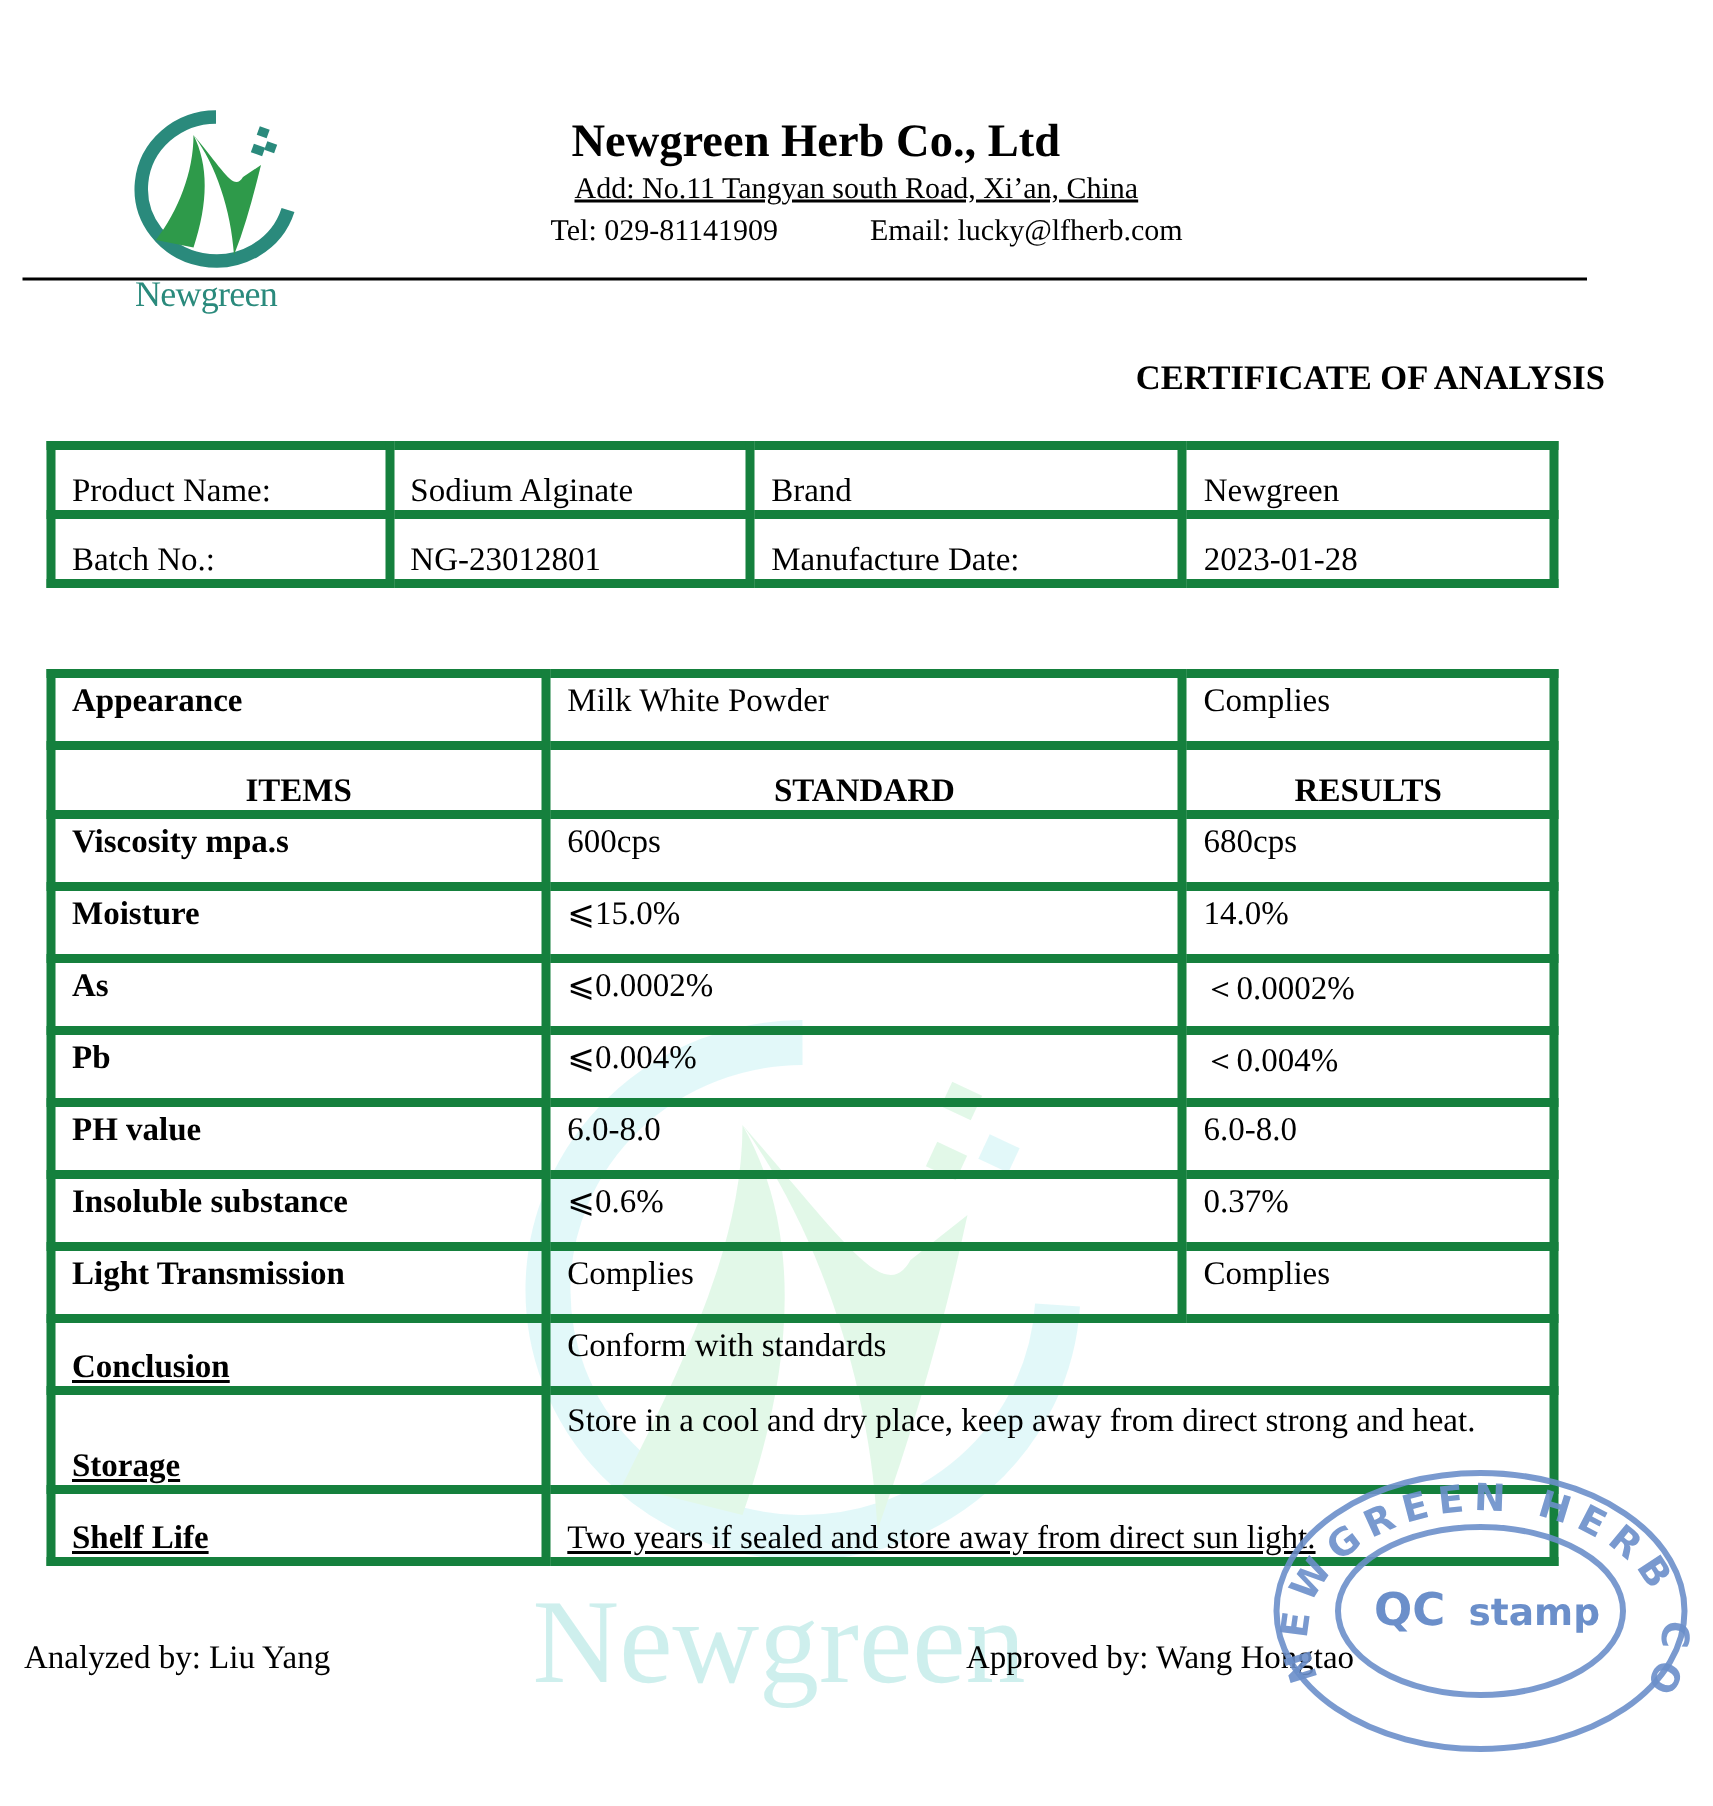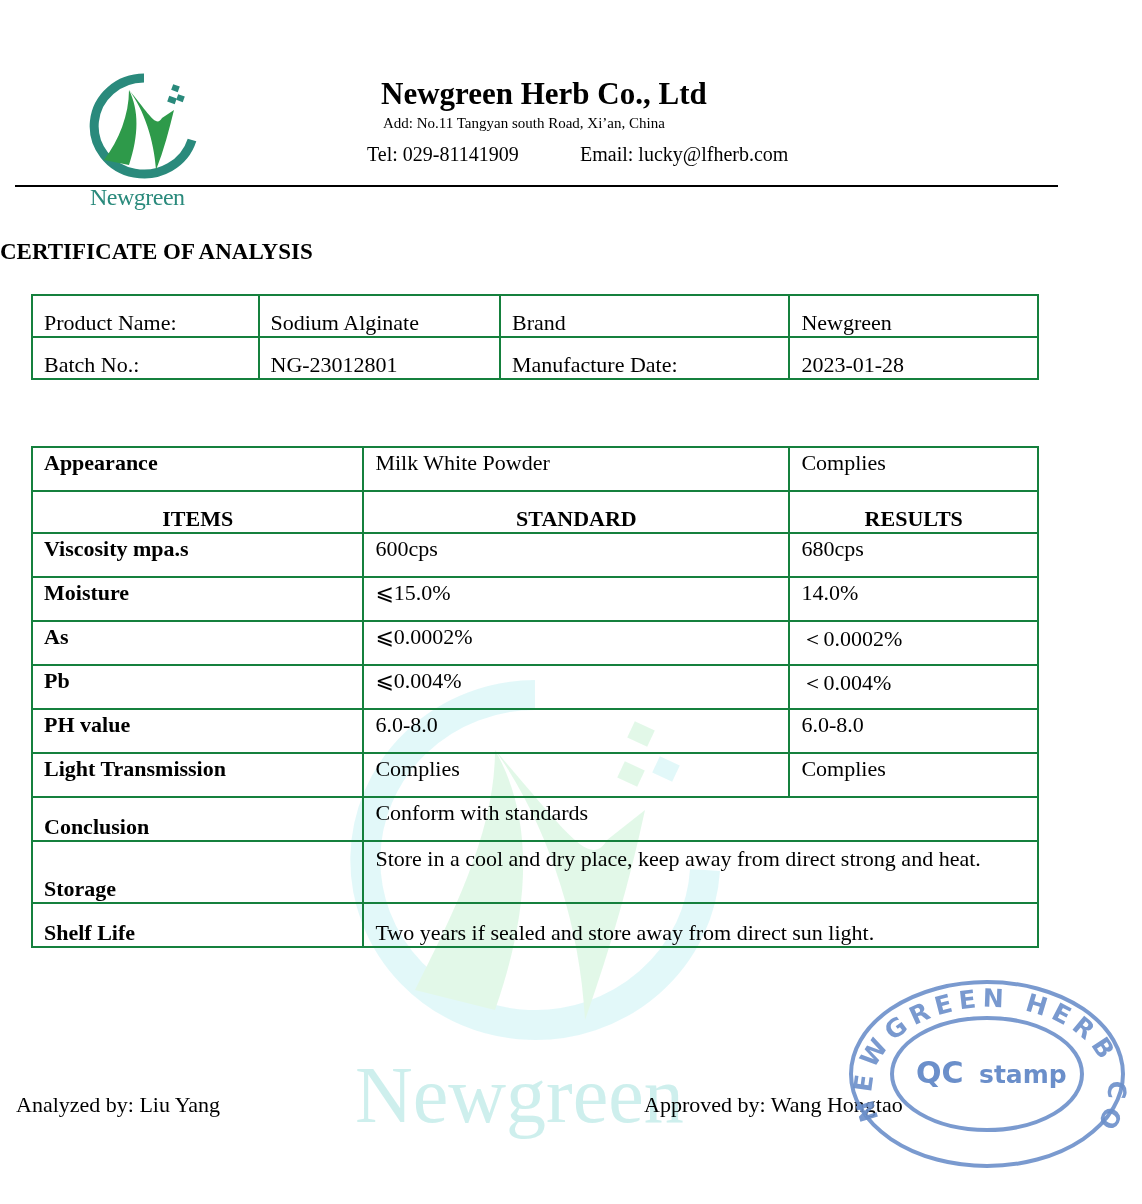--- a/index.html
+++ b/index.html
@@ -2,35 +2,35 @@
 <html><head>
 <meta charset="utf-8">
 <style>
   html, body { margin: 0; padding: 0; background: #ffffff; }
   body { width: 1142px; height: 1204px; position: relative; overflow: hidden;
          font-family: "Liberation Serif", "DejaVu Serif", serif; color: #000; }
   .abs { position: absolute; }
   .logo { left: 84px; top: 70px; width: 120px; height: 110px; }
   .logo-text { left: 90px; top: 184px; font-size: 24px; color: #2a8a7c; letter-spacing: -0.5px; }
   .company { left: 381px; top: 76px; font-size: 31px; font-weight: bold; }
-  .address { left: 383px; top: 115px; font-size: 15px; }
+  .address { left: 383px; top: 115px; font-size: 20px; text-decoration: underline; }
   .tel { left: 367px; top: 143px; font-size: 20px; }
   .email { left: 580px; top: 143px; font-size: 20px; }
   .rule { left: 15px; top: 185px; width: 1043px; height: 2px; background: #000; }
-  .title { left: 0; width: 1070px; top: 239px; font-size: 23px; font-weight: bold; text-align: left; }
+  .title { left: 0; width: 1070px; top: 239px; font-size: 23px; font-weight: bold; text-align: right; }
 
   table { border-collapse: collapse; position: absolute; }
-  td, th { border: 2px solid #15803d; font-size: 22px; padding: 0 0 0 11px; text-align: left; vertical-align: bottom; }
+  td, th { border: 6px solid #15803d; font-size: 22px; padding: 0 0 0 11px; text-align: left; vertical-align: bottom; }
   .info { left: 31px; top: 294px; width: 1008px; }
   .info td { height: 40px; padding-bottom: 0; }
   .main { left: 31px; top: 446px; width: 1008px; }
   .main th { font-weight: bold; text-align: center; height: 40px; padding: 0; vertical-align: bottom; }
   .main td { height: 40px; vertical-align: top; padding-top: 2px; }
   .main td.item { font-weight: bold; }
-  .main td.bottom { vertical-align: bottom; padding-bottom: 0; }
+  .main td.bottom { vertical-align: bottom; padding-bottom: 0; text-decoration: underline; }
   .storage-text { text-align: justify; padding-right: 10px; line-height: 29px; }
 
   .wm-logo { left: 345px; top: 680px; width: 380px; height: 370px; opacity: 0.22; }
   .wm-text { left: 355px; top: 1050px; font-size: 80px; color: #9ee0dc; opacity: 0.5; }
   .analyzed { left: 16px; top: 1092px; font-size: 22px; }
   .approved { left: 644px; top: 1092px; font-size: 22px; }
   .stamp { left: 846px; top: 975px; width: 282px; height: 195px; }
 </style>
 </head>
 <body>
@@ -122,20 +122,25 @@
     <td class="item">Pb</td>
     <td>⩽0.004%</td>
     <td>＜0.004%</td>
   </tr>
   <tr>
     <td class="item">PH value</td>
     <td>6.0-8.0</td>
     <td>6.0-8.0</td>
   </tr>
   <tr>
+    <td class="item">Insoluble substance</td>
+    <td>⩽0.6%</td>
+    <td>0.37%</td>
+  </tr>
+  <tr>
     <td class="item">Light Transmission</td>
     <td>Complies</td>
     <td>Complies</td>
   </tr>
   <tr>
     <td class="item bottom">Conclusion</td>
     <td colspan="2">Conform with standards</td>
   </tr>
   <tr>
     <td class="item bottom" style="height:58px">Storage</td>

